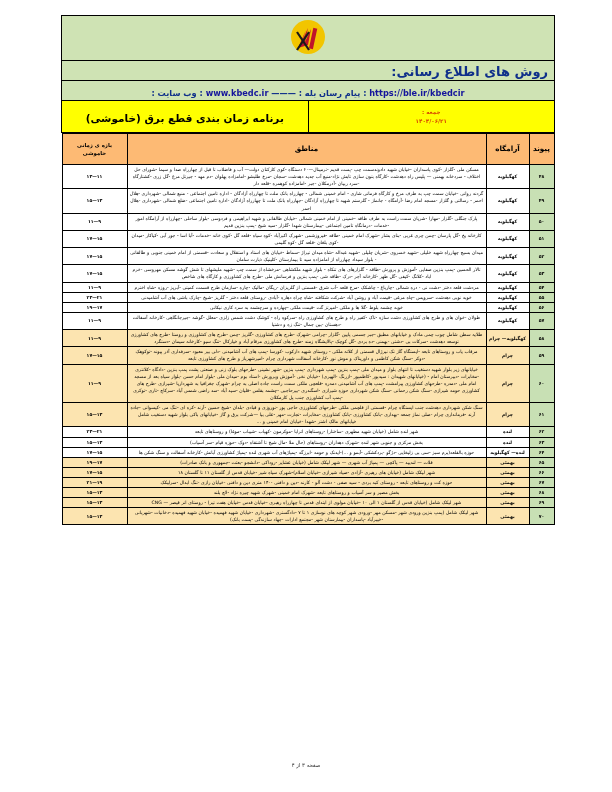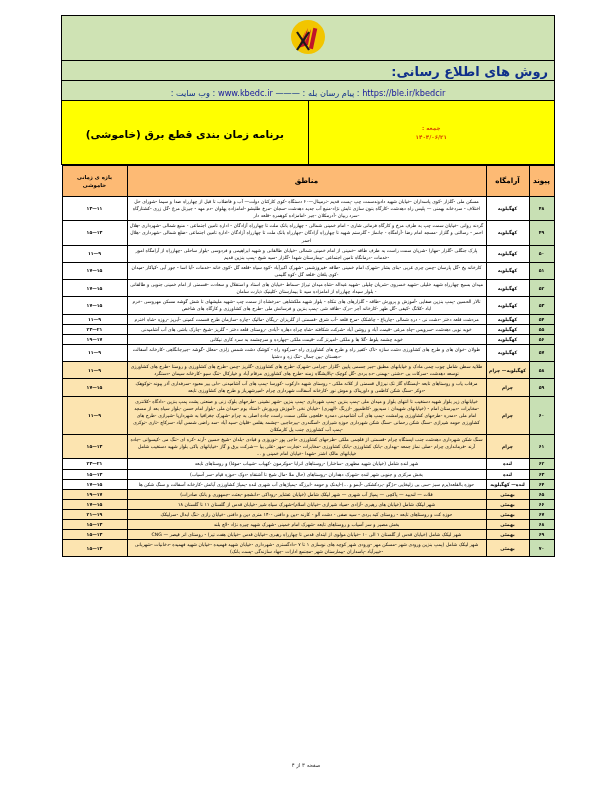--- a/index.html
+++ b/index.html
@@ -88,21 +88,21 @@
     font-weight: bold;
     font-size: 13px;
   }
   .info-links-cell {
     background: #cfe3b4;
     height: 17px;
     text-align: center;
   }
   .info-links {
     font-size: 8.2px;
-    font-weight: normal;
+    font-weight: bold;
     color: #0f2f8a;
     white-space: nowrap;
   }
   .info-links .url { color: #15159c; }
   .info-links .sep { color: #0f2f8a; }
 
   
   .banner-date-cell {
     background: #ffff00;
     width: 60px;
@@ -111,21 +111,21 @@
   }
   .banner-date {
     color: #d84a00;
     font-weight: bold;
     font-size: 5.6px;
     line-height: 1.55;
   }
   .banner-title-cell {
     background: #ffff00;
     text-align: center;
-    padding: 22px 0 !important;
+    padding: 6px 0 !important;
   }
   .banner-title {
     font-size: 10.5px;
     font-weight: bold;
     color: #000000;
   }
 
   
   table.grid {
     width: 100%;

